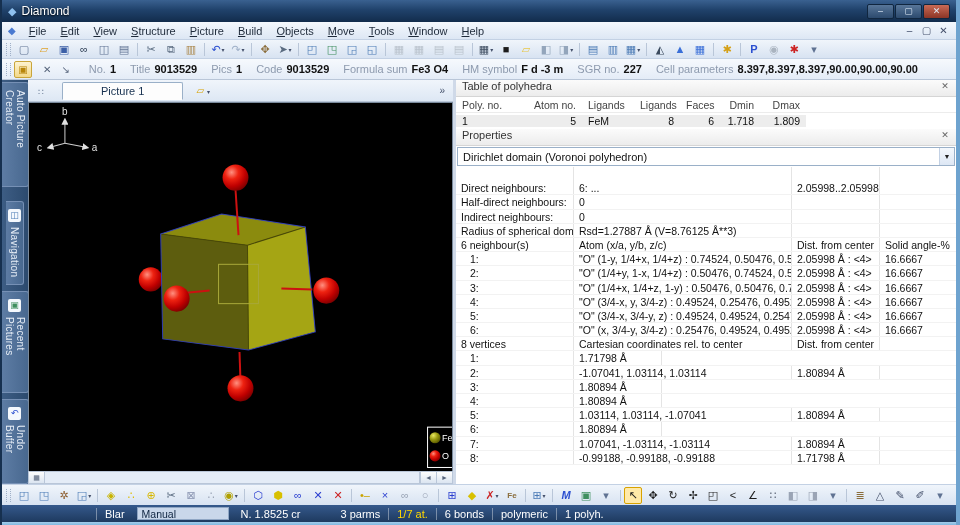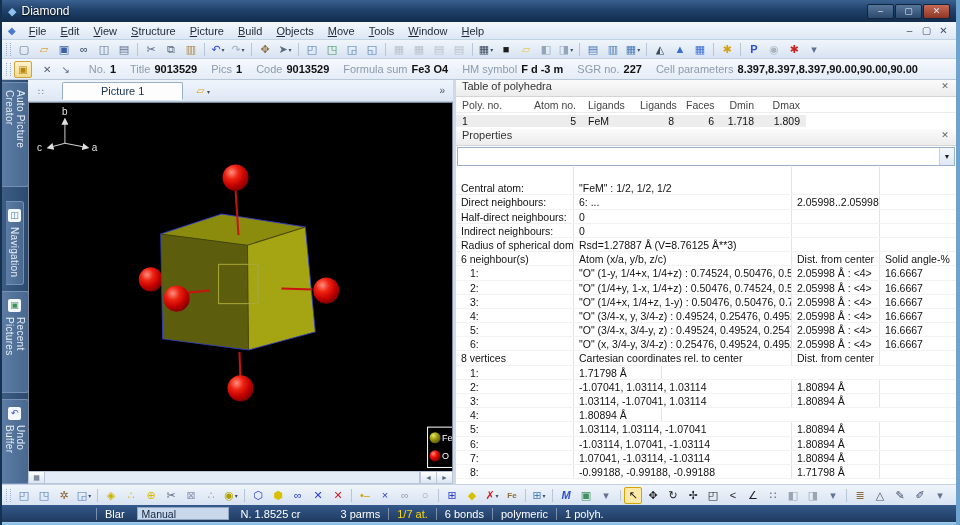--- a/index.html
+++ b/index.html
@@ -415,38 +415,33 @@
             <span class="cell c7">1.809</span>
           </div>
         </div>
 
       <div class="panelhdr" style="margin-top:1px">
         <span>Properties</span>
         <span class="x">✕</span>
       </div>
 
       <div class="combo">
+        <span>Dirichlet domain (Voronoi polyhedron)</span>
         <span class="arrow">▼</span>
       </div>
 
       <div class="pgrid">
 
           <div class="prow blank">
             <span class="pc l"></span>
             <span class="pc v"></span>
             <span class="pc d"></span>
             <span class="pc s"></span>
           </div>
 
-          <div class="prow">
-            <span class="pc l">Central atom:</span>
-            <span class="pc v">"FeM" : 1/2, 1/2, 1/2</span>
-            <span class="pc d"></span>
-            <span class="pc s"></span>
-          </div>
 
           <div class="prow">
             <span class="pc l">Direct neighbours:</span>
             <span class="pc v">6: ...</span>
             <span class="pc d">2.05998..2.05998 Å</span>
             <span class="pc s"></span>
           </div>
 
           <div class="prow">
             <span class="pc l">Half-direct neighbours:</span>
@@ -533,41 +528,39 @@
 
           <div class="prow num">
             <span class="pc l">2:</span>
             <span class="pc v">-1.07041, 1.03114, 1.03114</span>
             <span class="pc d">1.80894 Å</span>
             <span class="pc s"></span>
           </div>
 
           <div class="prow num">
             <span class="pc l">3:</span>
-            <span class="pc v">1.03114, -1.07041, 1.03114</span>
             <span class="pc d">1.80894 Å</span>
             <span class="pc s"></span>
           </div>
 
           <div class="prow num">
             <span class="pc l">4:</span>
             <span class="pc d">1.80894 Å</span>
             <span class="pc s"></span>
           </div>
 
           <div class="prow num">
             <span class="pc l">5:</span>
             <span class="pc v">1.03114, 1.03114, -1.07041</span>
             <span class="pc d">1.80894 Å</span>
             <span class="pc s"></span>
           </div>
 
           <div class="prow num">
             <span class="pc l">6:</span>
-            <span class="pc v">-1.03114, 1.07041, -1.03114</span>
             <span class="pc d">1.80894 Å</span>
             <span class="pc s"></span>
           </div>
 
           <div class="prow num">
             <span class="pc l">7:</span>
             <span class="pc v">1.07041, -1.03114, -1.03114</span>
             <span class="pc d">1.80894 Å</span>
             <span class="pc s"></span>
           </div>

